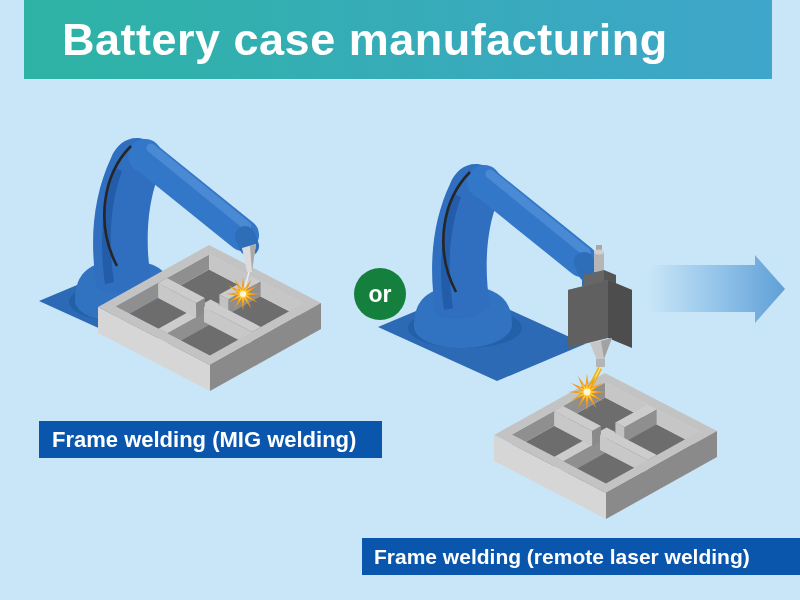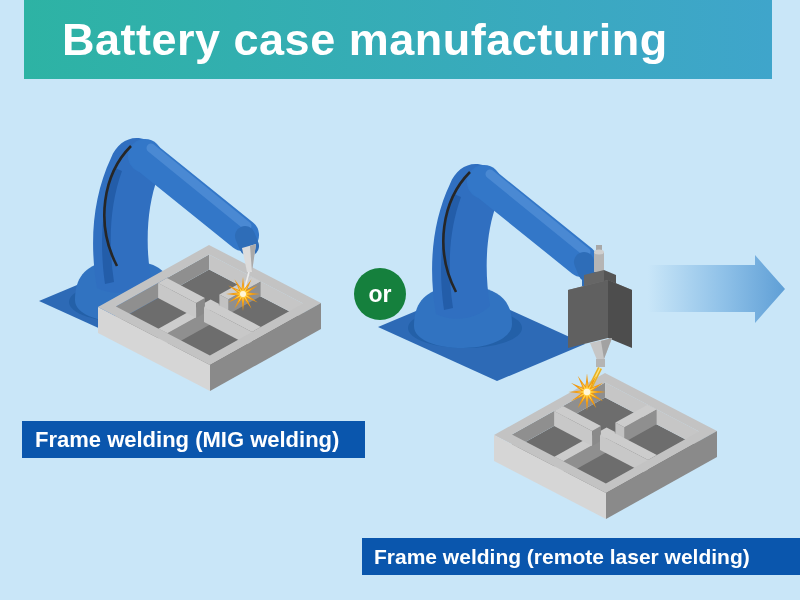--- a/index.html
+++ b/index.html
@@ -15,21 +15,21 @@
   .illu-left{left:15px;top:90px;}
   .illu-right{left:350px;top:150px;}
   .arrow-svg{position:absolute;left:648px;top:245px;}
 
   .or-badge{position:absolute;left:354px;top:268px;width:52px;height:52px;border-radius:50%;
     background:#15803d;color:#fff;font-size:23px;font-weight:bold;
     display:flex;align-items:center;justify-content:center;}
 
   .step-label{position:absolute;height:37px;background:#0a56ad;color:#ffffff;font-weight:bold;
     display:flex;align-items:center;white-space:nowrap;}
-  .label-left{left:22px;top:421px;width:330px;font-size:22px;padding-left:13px;}
+  .label-left{left:39px;top:421px;width:330px;font-size:22px;padding-left:13px;}
   .label-right{left:362px;top:538px;width:428px;font-size:21px;padding-left:12px;}
 </style>
 </head>
 <body>
 
 <div class="canvas">
 
   <div class="header">
     <h1>Battery case manufacturing</h1>
   </div>

